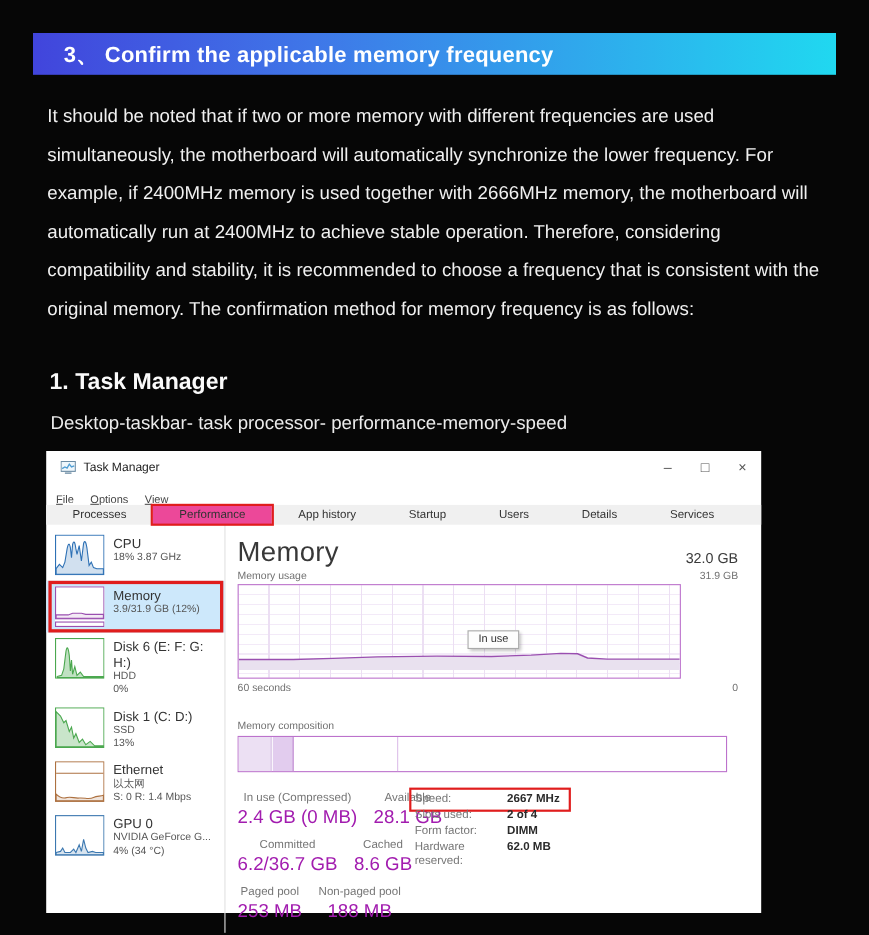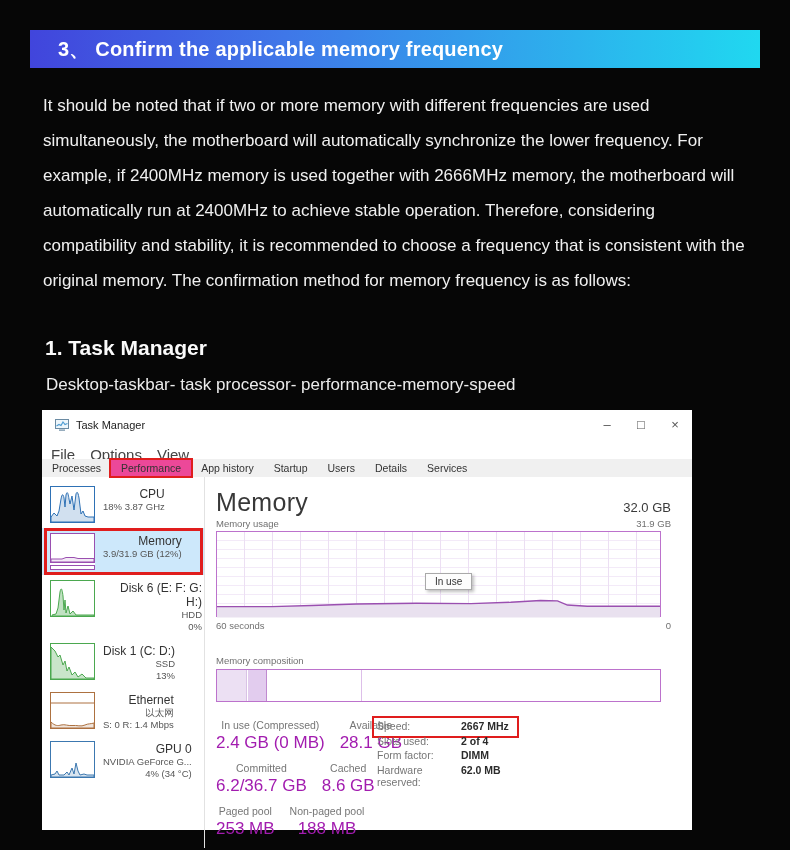--- a/index.html
+++ b/index.html
@@ -17,44 +17,44 @@
   .sec-h { position:absolute; left:45px; top:336px; color:#fafafa; font-size:21px; font-weight:bold; }
   .sec-sub { position:absolute; left:46px; top:375px; color:#ececec; font-size:17px; }
 
   
   .tmwin { position:absolute; left:42px; top:410px; width:650px; height:420px; background:#fff; color:#333; }
   .titlebar { position:relative; height:29px; display:flex; align-items:center; padding-left:13px; }
   .titlebar .tm-title { font-size:11px; color:#222; margin-left:7px; }
   .winctrl { position:absolute; right:0; top:0; height:29px; display:flex; align-items:center; }
   .winctrl span { width:34px; text-align:center; color:#555; font-size:13px; line-height:29px; }
   .menubar { display:flex; gap:15px; padding-left:9px; height:18px; align-items:center; }
-  .menu-item { display:inline-block; font-size:15px; color:#444;margin-top:12px; }
+  .menu-item { display:inline-block; font-size:10px; color:#444;margin-top:12px; }
   .menu-item::first-letter { text-decoration:underline; }
   .tabbar { position:relative; height:18px; background:#f0f0f0; display:flex; align-items:stretch; margin-top:2px; }
-  .tab { font-size:10.5px; color:#333; padding:0 10px; display:flex; align-items:center; }
+  .tab { font-size:10.5px; color:#333; padding:0 24px; display:flex; align-items:center; }
   .tab.active { background:#ec4899; position:relative; }
   .tab.active::after { content:""; position:absolute; inset:-1px -2px -1px -2px; border:2px solid #e01d1d; }
 
   .tm-body { display:flex; height:371px; }
-  .sidebar { width:163px; border-right:1px solid #e2e2e2; padding-top:4px;text-align:right; }
+  .sidebar { width:163px; border-right:1px solid #e2e2e2; padding-top:4px; }
   .side-item { position:relative; display:flex; padding:5px 2px 5px 8px; min-height:46px; }
   .side-item.selected { background:#cde8fb; }
   .side-item.selected::after { content:""; position:absolute; inset:0px 1px 0px 2px; border:3px solid #e01d1d; }
   .thumb { width:45px; height:37px; background:#fff; flex:0 0 45px; }
   .side-text { margin-left:8px; padding-top:1px; }
   .side-name { font-size:12px; color:#333; line-height:14px; }
   .side-sub { font-size:9.5px; color:#555; line-height:12px; }
 
   .mainpane { flex:1; padding:12px 21px 0 11px; position:relative; }
   .mp-toprow { display:flex; justify-content:space-between; align-items:flex-end; }
   .mp-title { font-size:25px; font-weight:300; color:#383838; letter-spacing:.3px; line-height:26px; }
   .mp-total { font-size:13px; color:#3a3a3a; }
   .mp-axisrow { display:flex; justify-content:space-between; margin-top:3px; }
   .mp-small { font-size:9.5px; color:#707070; }
-  .graph { position:relative; margin-top:2px; width:445px; height:86px; border:1px solid #bc72cc; background:
+  .graph { position:relative; margin-top:2px; width:403px; height:86px; border:1px solid #bc72cc; background:
       repeating-linear-gradient(to right, transparent 0 27px, #ecdff3 27px 28px),
       repeating-linear-gradient(to bottom, transparent 0 8px, #f3eaf8 8px 9px); text-align: center; }
   .graph svg { position:absolute; inset:0; }
   .tooltip { position:absolute; left:208px; top:41px; background:#fdfdfd; border:1px solid #a9a9a9;
     box-shadow:2px 2px 3px rgba(0,0,0,.25); font-size:10px; color:#333; padding:2px 9px; }
   .comp-label { margin-top:24px; }
   .compbar { position:relative; margin-top:3px; width:445px; height:33px; border:1px solid #bc72cc; background:#fff; }
   .compbar .seg1 { position:absolute; left:0; top:0; bottom:0; width:30px; background:#ece0f3; border-right:1px solid #d9c2e5; }
   .compbar .seg2 { position:absolute; left:31px; top:0; bottom:0; width:19px; background:#e2ccee; border-right:1px solid #c08ad0; }
   .compbar .div1 { position:absolute; left:144px; top:0; bottom:0; width:1px; background:#ddbfe9; }

